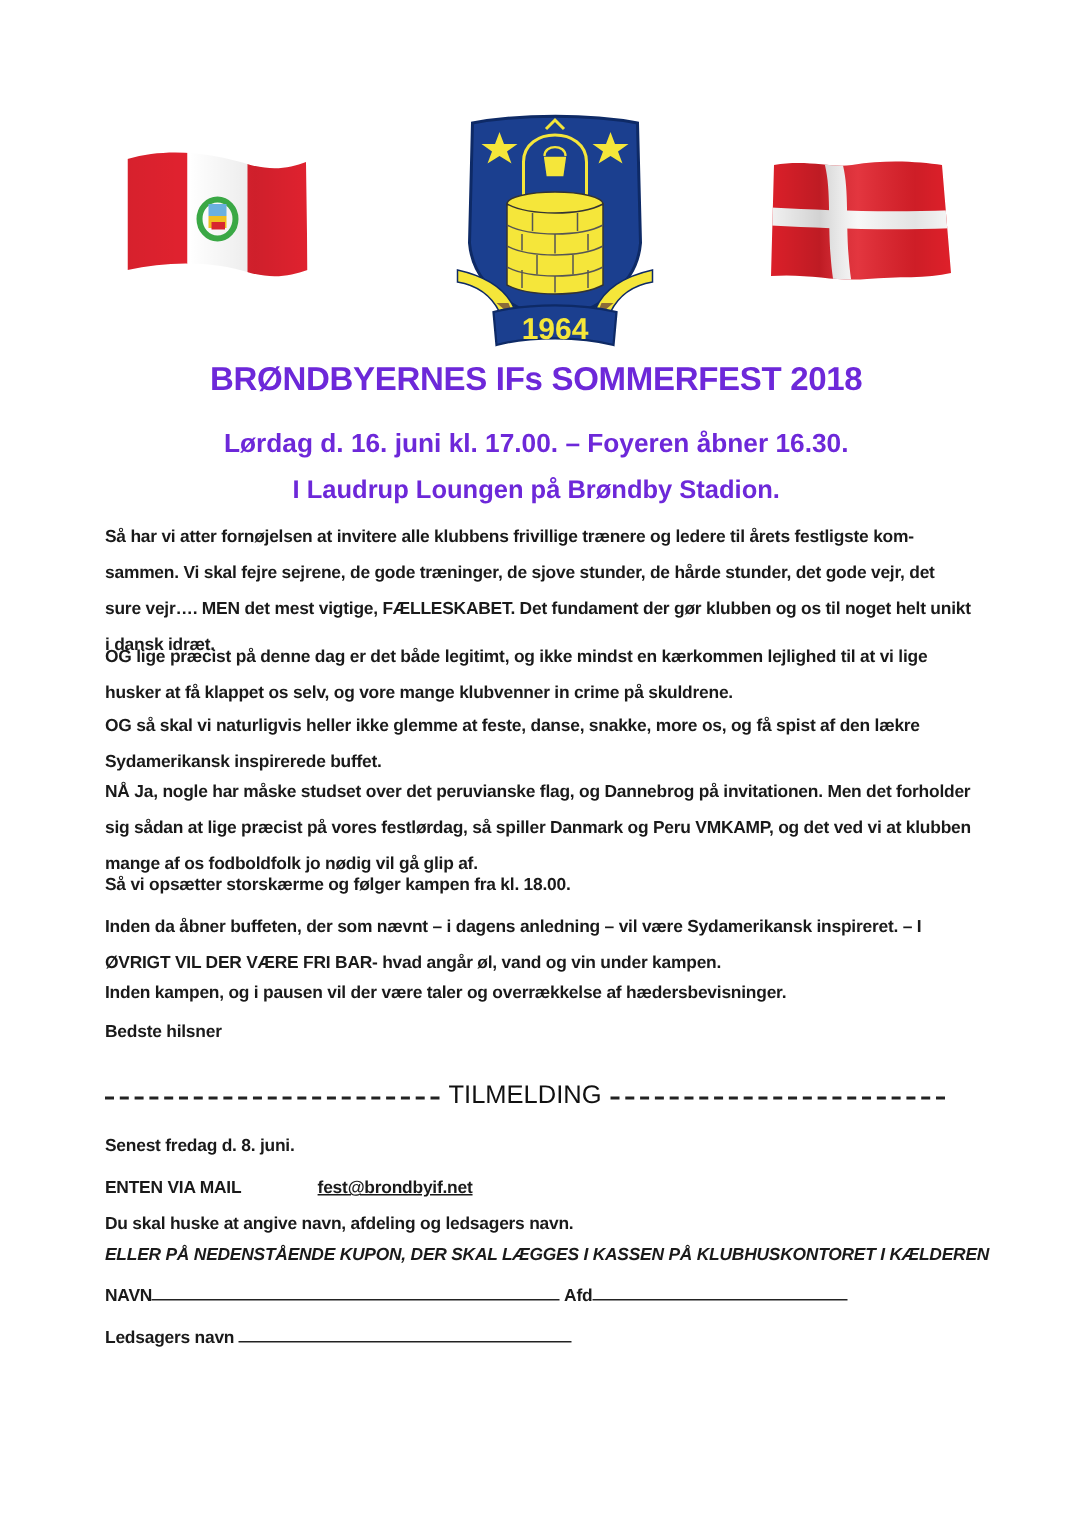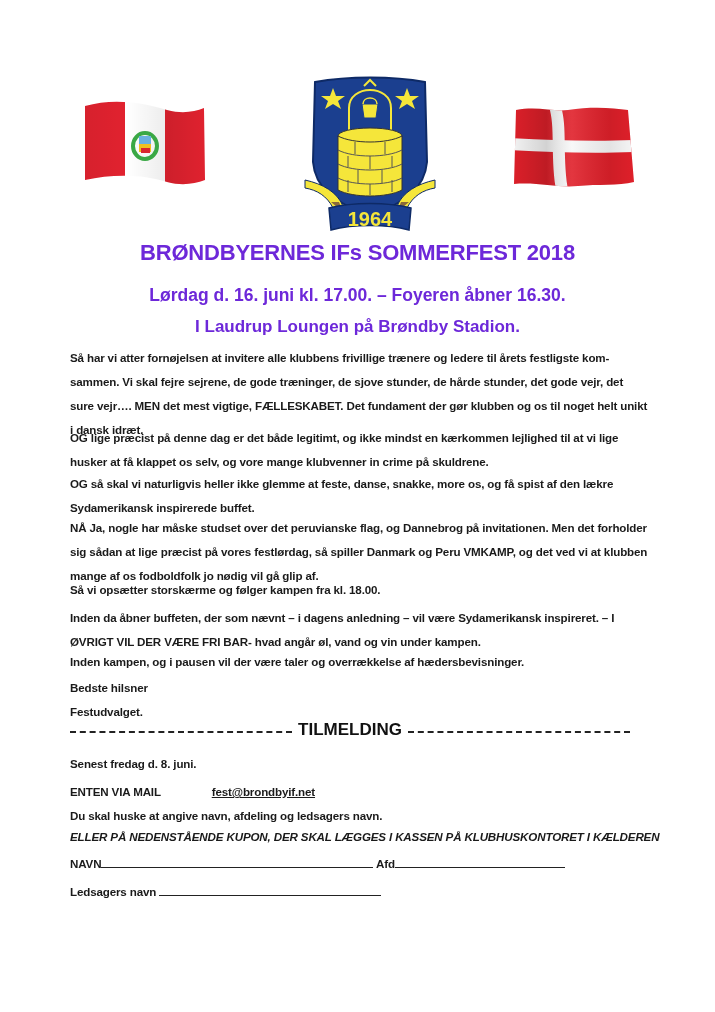--- a/index.html
+++ b/index.html
@@ -19,21 +19,21 @@
     .t3 { top: 317px; font-size: 17px; }
     .body-text {
       position: absolute; left: 70px; width: 580px;
       font-size: 11.6px; font-weight: bold; line-height: 24px; color: #1a1a1a;
       letter-spacing: -0.15px;
     }
     .para { margin: 0; }
     .divider {
       position: absolute; left: 70px; width: 560px; top: 720px;
       display: flex; align-items: center; justify-content: space-between;
-      font-weight: bold;
+      font-weight: normal;
     }
     .dashes { flex: 1; border-top: 2px dashed #222; height: 0; margin-top: 4px; }
     .divider-label { font-size: 17px; padding: 0 6px; }
     .email-link { text-decoration: underline; color: #1a1a1a; padding-left: 48px; }
     .italic { font-style: italic; }
     .field-line { display: inline-block; border-bottom: 1.3px solid #222; height: 12px; vertical-align: baseline; }
   </style>
 </head>
 <body>
 
@@ -146,21 +146,20 @@
   <p class="para">Så vi opsætter storskærme og følger kampen fra kl. 18.00.</p>
 </div>
 <div class="body-text" style="top:606px;">
   <p class="para">Inden da åbner buffeten, der som nævnt – i dagens anledning – vil være Sydamerikansk inspireret. – I ØVRIGT VIL DER VÆRE FRI BAR- hvad angår øl, vand og vin under kampen.</p>
 </div>
 <div class="body-text" style="top:650px;">
   <p class="para">Inden kampen, og i pausen vil der være taler og overrækkelse af hædersbevisninger.</p>
 </div>
 <div class="body-text" style="top:676px;">
   <div>Bedste hilsner</div>
-  <div>Festudvalget.</div>
 </div>
 
 <div class="divider">
   <span class="dashes"></span>
   <span class="divider-label">TILMELDING</span>
   <span class="dashes"></span>
 </div>
 
 <div class="body-text" style="top:752px;">Senest fredag d. 8. juni.</div>
 <div class="body-text" style="top:780px;">

